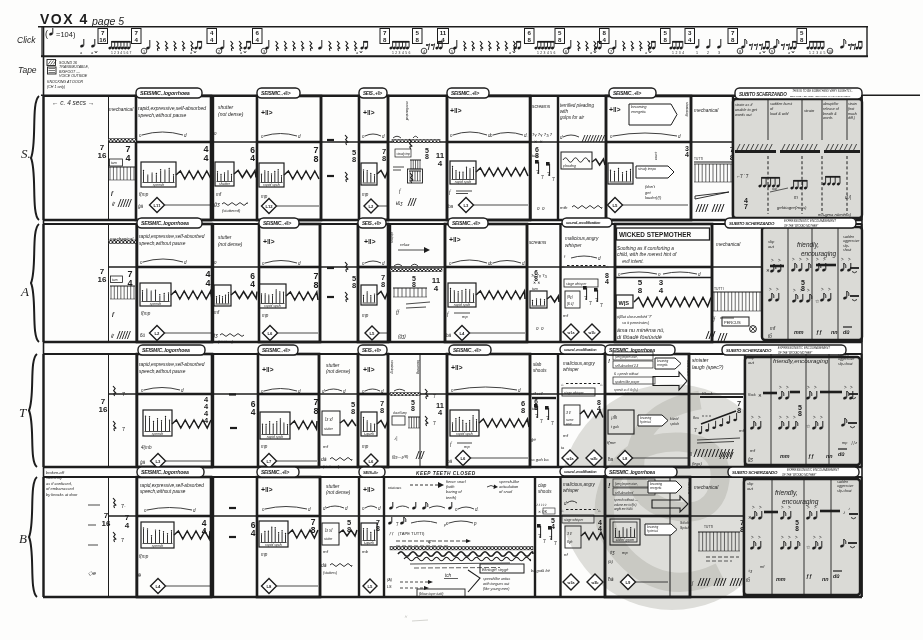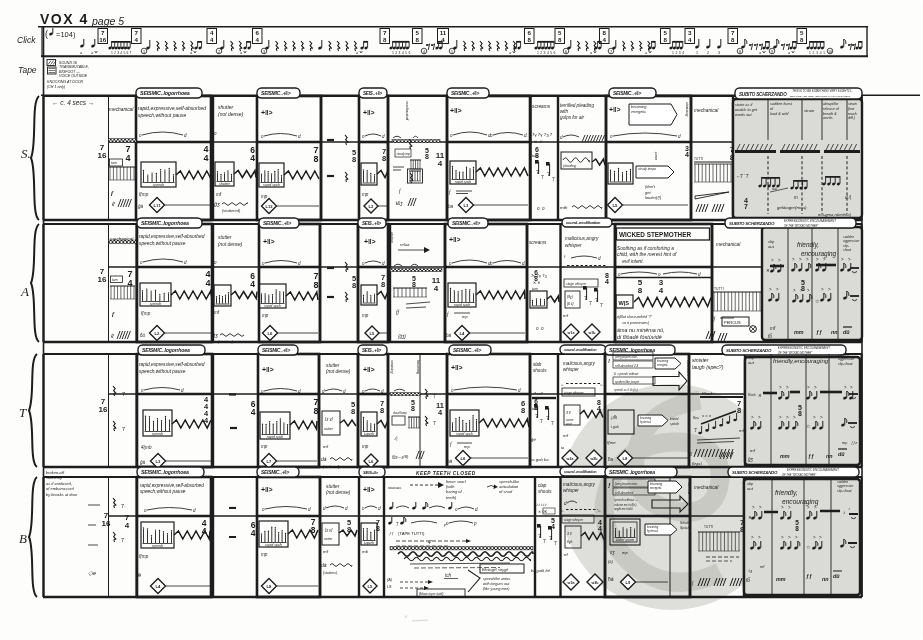--- a/index.html
+++ b/index.html
@@ -1,14 +1,14 @@
 <!DOCTYPE html>
 <html><head><meta charset="utf-8"><style>
 html,body{margin:0;padding:0;background:#ffffff;}
-#page{position:relative;width:923px;height:640px;overflow:hidden;background:#ffffff;border-radius:6px;}
+#page{position:relative;width:923px;height:640px;overflow:hidden;background:#ffffff;}
 svg{position:absolute;left:0;top:0;}
 text{white-space:pre;}
 </style></head><body>
 <div id="page">
 <svg width="923" height="640" viewBox="0 0 923 640">
 <defs>
         <pattern id="chk" width="3.6" height="3.6" patternUnits="userSpaceOnUse">
           <rect width="3.6" height="3.6" fill="#fff"></rect>
           <rect width="1.8" height="1.8" fill="#1d1d1d"></rect>
           <rect x="1.8" y="1.8" width="1.8" height="1.8" fill="#1d1d1d"></rect>

